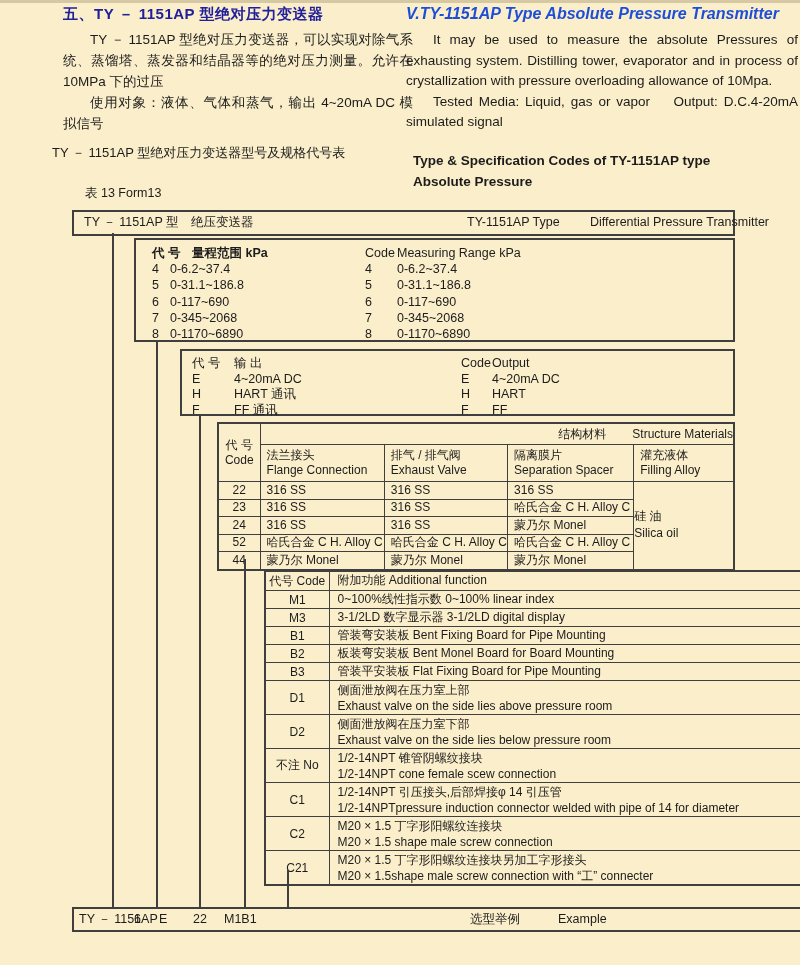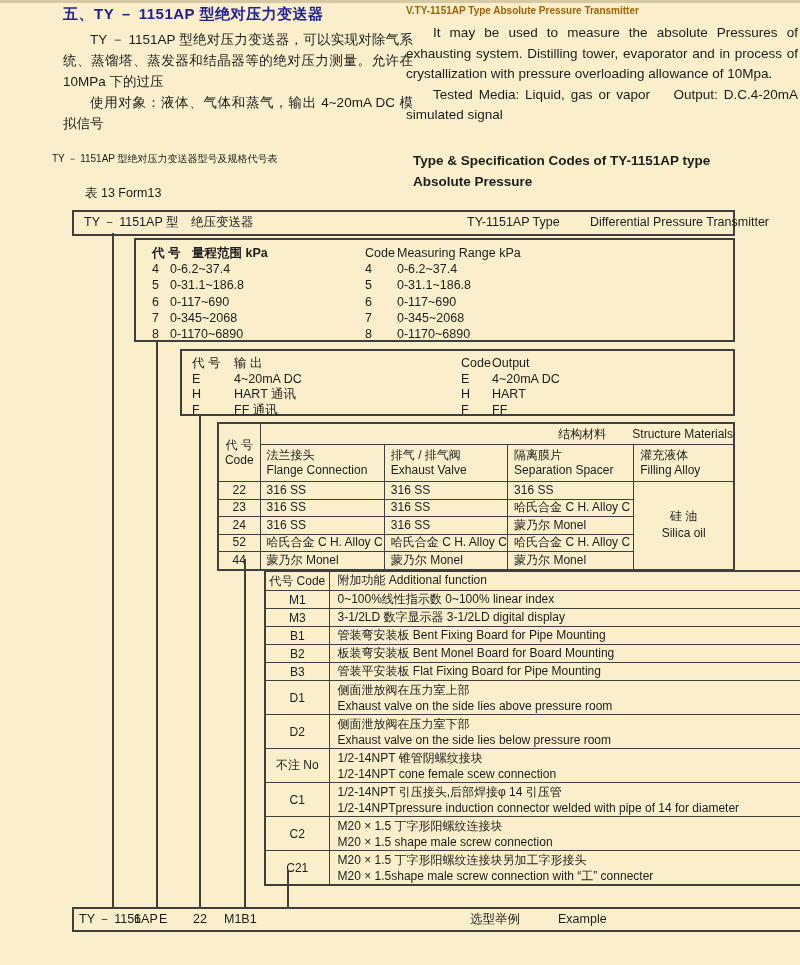--- a/index.html
+++ b/index.html
@@ -7,26 +7,26 @@
     position:relative; width:800px; height:965px; overflow:hidden;
     background:#fbeecb; color:#1c1c1c;
     font-family:"Liberation Sans","DejaVu Sans",sans-serif;
   }
   .top-edge { position:absolute; left:0; top:0; width:800px; height:3px; background:#d5c8a3; }
 
   
   .intro-cn { position:absolute; left:44px; top:5px; width:350px;margin-left:19px; }
   .intro-en { position:absolute; left:406px; top:5px; width:392px; }
   .title-cn { margin:0 0 5px 0; font-size:15px; font-weight:bold; color:#20209a; letter-spacing:0.5px; }
-  .title-en { margin:0 0 7px 0; font-size:10px; font-weight:bold; color:#a16207; }
+  .title-en { margin:0 0 7px 0; font-size:16px; font-weight:bold; color:#1d4ed8;font-style:italic; }
   .p-cn { margin:0; font-size:13.5px; line-height:21px; text-align:justify; text-indent:2em; }
   .p-en { margin:0; font-size:13.5px; line-height:20.5px; text-align:justify; text-indent:2em; }
 
   
-  .sec-cn { position:absolute; left:52px; top:152px; font-size:10px; }
+  .sec-cn { position:absolute; left:52px; top:144px; font-size:13px; }
   .sec-en { position:absolute; left:413px; top:150px; width:332px; font-size:13.5px; font-weight:bold; line-height:21px; }
   .form-label { position:absolute; left:85px; top:185px; font-size:12.5px; }
 
   
   .box { position:absolute; border:2px solid #3f3f3f; font-size:12.5px; box-sizing:border-box; }
 
   .top-box { left:72px; top:210px; width:663px; height:26px; line-height:21px; }
   .top-box span { position:absolute; white-space:nowrap; }
   .tb1 { left:10px; }
   .tb2 { left:393px; }
@@ -55,21 +55,21 @@
   
   table { border-collapse:collapse; position:absolute; table-layout:fixed; }
   .mat { left:217px; top:422px; width:518px; border:2px solid #3f3f3f; font-size:12px; }
   .mat td { border:1.5px solid #3f3f3f; padding:0 0 0 6px; vertical-align:middle; line-height:15px; }
   .mat .mh1 td { height:20px; }
   .mat .mh2 td { height:36px; }
   .mat .mdr td { height:16.5px; }
   .mat .c-code { text-align:center; padding:0; }
   .mat .c-group { text-align:right; padding:0; }
   .mat .c-group .gap { margin-left:26px; }
-  .mat .c-fill { text-align:center; padding:0; line-height:17px; }
+  .mat .c-fill { padding:0; line-height:17px; }
 
   
   .add { left:264px; top:570px; width:551px; border:2px solid #3f3f3f; font-size:12px; }
   .add td { border:1.5px solid #3f3f3f; vertical-align:middle; }
   .add .cd { width:64px; text-align:center; padding:0; }
   .add .fn { padding:0 4px 0 8px; line-height:15.5px; }
   .add .ah td { height:18px; }
   .add .as td { height:17px; }
   .add .ad td { height:33px; }
   .add .ad .fn div { line-height:16px; }

